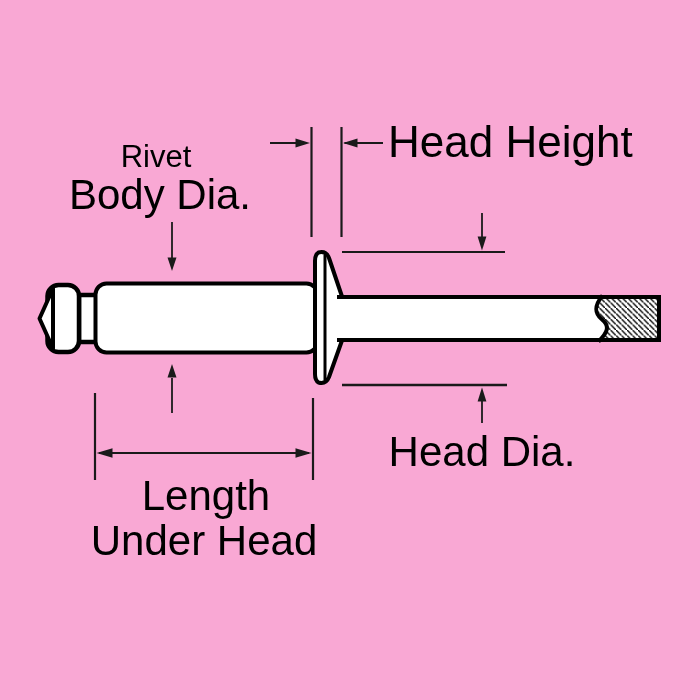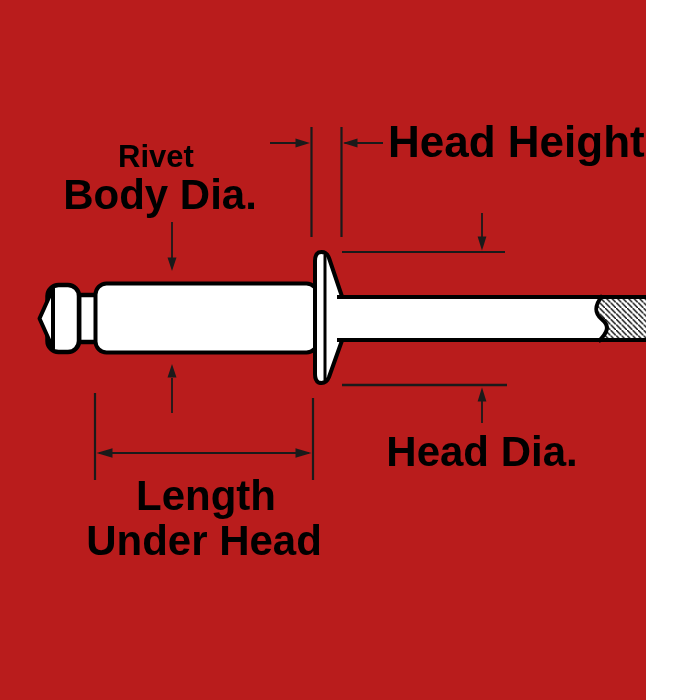--- a/index.html
+++ b/index.html
@@ -2,25 +2,24 @@
 <html><head>
 <meta charset="utf-8">
 <style>
   html, body {
     margin: 0;
     padding: 0;
     background: #ffffff;
   }
   .stage {
     position: relative;
-    width: 646px;
+    width: 700px;
     height: 700px;
-    background: #b91c1c;
+    background: #f9a8d4;
     overflow: hidden;
-    font-weight: bold;
   }
   svg {
     display: block;
   }
   text {
     font-family: "Liberation Sans", "DejaVu Sans", sans-serif;
     fill: #000000;
   }
 </style>
 </head>

